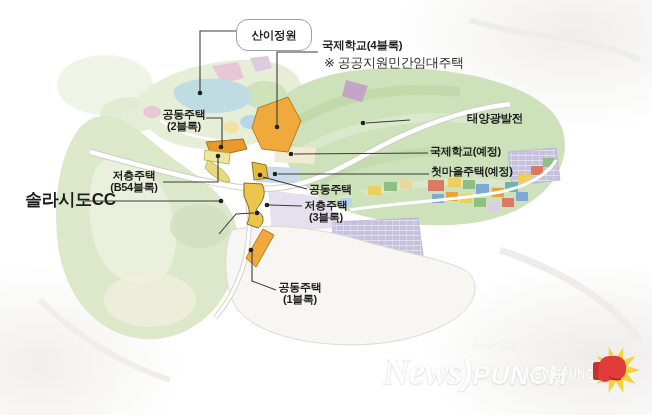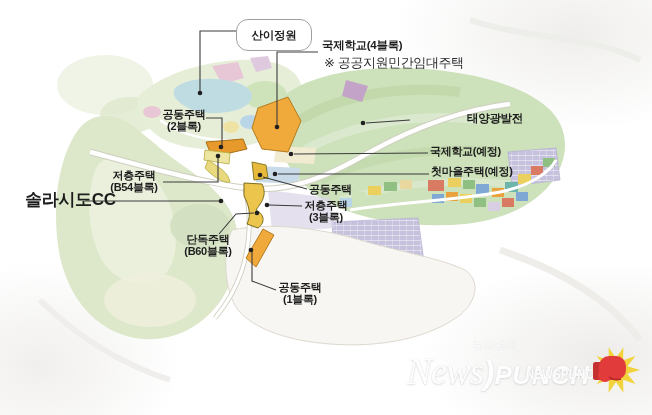--- a/index.html
+++ b/index.html
@@ -28,21 +28,21 @@
     position:absolute;color:#2c2c2c;font-weight:normal;font-size:13px;
     letter-spacing:-0.4px;white-space:nowrap;
   }
   
   .wm{position:absolute;left:380px;top:338px;width:272px;height:72px;}
   .wm-main{
     position:absolute;left:3px;top:12px;white-space:nowrap;
     color:rgba(255,255,255,0.97);
     text-shadow:0 0 1px rgba(185,185,185,0.55), 0 1px 2px rgba(170,170,170,0.35);
   }
-  .wm-news{font-family:"Liberation Serif","DejaVu Serif",serif;font-style:italic;font-weight:normal;font-size:37px;letter-spacing:-1px;margin-left:24px;}
+  .wm-news{font-family:"Liberation Serif","DejaVu Serif",serif;font-style:italic;font-weight:bold;font-size:37px;letter-spacing:-1px;}
   .wm-paren{font-family:"Liberation Sans",sans-serif;font-style:italic;font-weight:bold;font-size:34px;}
   .wm-punch{font-family:"Liberation Sans",sans-serif;font-style:italic;font-weight:bold;font-size:26px;letter-spacing:0.5px;text-align:right;}
   .wm-kr{
     position:absolute;left:93px;top:0px;font-size:10px;font-weight:bold;letter-spacing:1px;
     color:rgba(252,252,252,1);text-shadow:0 0 1px rgba(190,190,190,0.6);
   }
   .wm-caps{
     position:absolute;left:146px;top:27px;font-size:11px;font-weight:bold;letter-spacing:0.5px;
     transform:scaleY(1.35);transform-origin:left top;
     color:rgba(253,253,253,1);text-shadow:0 0 1px rgba(185,185,185,0.65);
@@ -191,24 +191,20 @@
     <div>(2블록)</div>
   </div>
 
   <div class="lbl center" style="left:103px;top:169px;width:62px;">
     <div>저층주택</div>
     <div>(B54블록)</div>
   </div>
 
   <div class="lbl" style="left:25px;top:194px;font-size:17px;">솔라시도CC</div>
 
-  <div class="lbl center" style="left:178px;top:233px;width:60px;">
-    <div>단독주택</div>
-    <div>(B60블록)</div>
-  </div>
 
   <div class="lbl" style="left:309px;top:183px;">공동주택</div>
 
   <div class="lbl center" style="left:303px;top:199px;width:46px;">
     <div>저층주택</div>
     <div>(3블록)</div>
   </div>
 
   <div class="lbl center" style="left:274px;top:281px;width:52px;">
     <div>공동주택</div>

